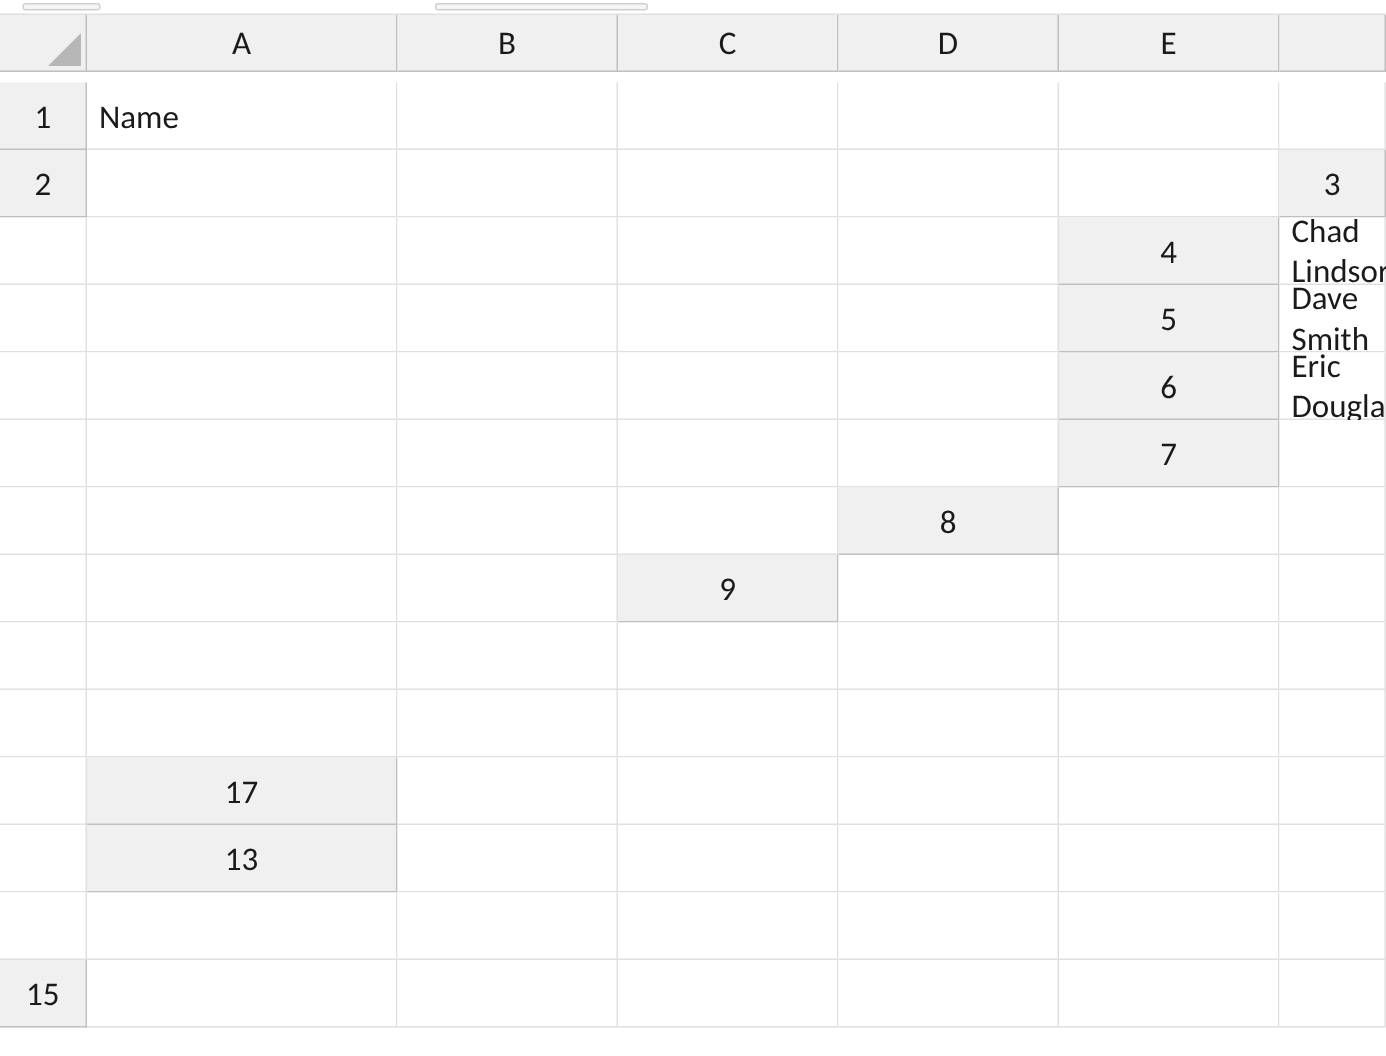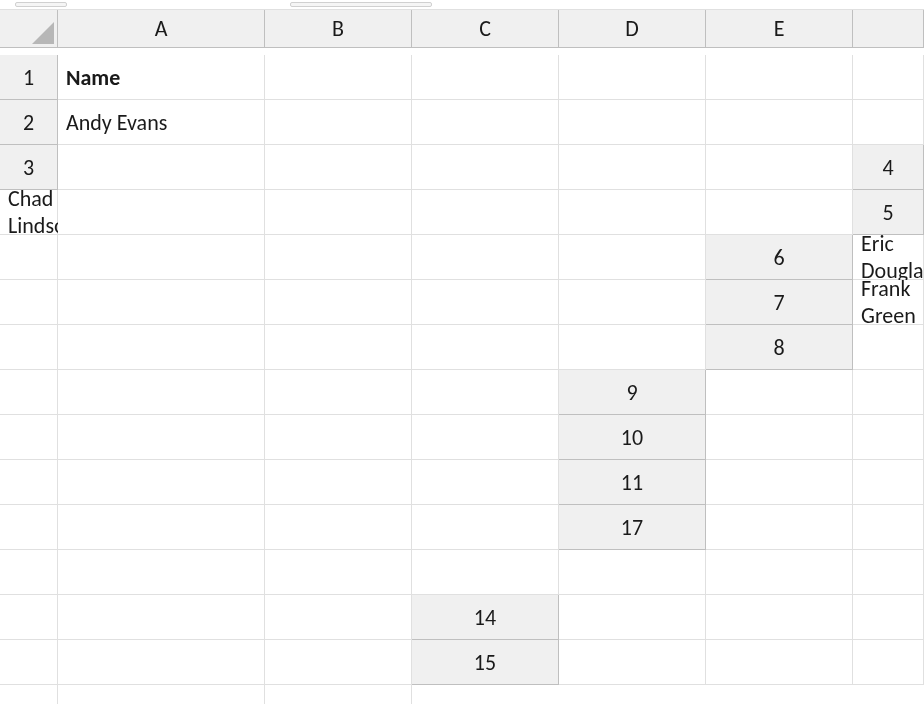--- a/index.html
+++ b/index.html
@@ -93,21 +93,21 @@
     }
     
     .cell {
       border-right: 1px solid #e0e0e0;
       border-bottom: 1px solid #e0e0e0;
       padding-left: 8px;
       padding-right: 8px;
       background: #ffffff;
     }
     .cell.bold {
-      font-weight: 700;
+      font-weight: 400;
     }
     .header-row {
       height: 38px !important;
     }
   </style>
 </head>
 <body>
 
 <div class="top-strip"></div>
 
@@ -123,21 +123,20 @@
 
   <div class="row-header">1</div>
   <div class="cell bold">Name</div>
   <div class="cell"></div>
   <div class="cell"></div>
   <div class="cell"></div>
   <div class="cell"></div>
   <div class="cell"></div>
 
   <div class="row-header">2</div>
-  <div class="cell">Andy Evans</div>
   <div class="cell"></div>
   <div class="cell"></div>
   <div class="cell"></div>
   <div class="cell"></div>
   <div class="cell"></div>
 
   <div class="row-header">3</div>
   <div class="cell"></div>
   <div class="cell"></div>
   <div class="cell"></div>
@@ -146,36 +145,36 @@
 
   <div class="row-header">4</div>
   <div class="cell">Chad Lindsor</div>
   <div class="cell"></div>
   <div class="cell"></div>
   <div class="cell"></div>
   <div class="cell"></div>
   <div class="cell"></div>
 
   <div class="row-header">5</div>
+  <div class="cell">Dave Smith</div>
   <div class="cell"></div>
   <div class="cell"></div>
   <div class="cell"></div>
   <div class="cell"></div>
   <div class="cell"></div>
 
   <div class="row-header">6</div>
   <div class="cell">Eric Douglas</div>
   <div class="cell"></div>
   <div class="cell"></div>
   <div class="cell"></div>
   <div class="cell"></div>
   <div class="cell"></div>
 
   <div class="row-header">7</div>
-  <div class="cell">Frank Green</div>
   <div class="cell"></div>
   <div class="cell"></div>
   <div class="cell"></div>
   <div class="cell"></div>
   <div class="cell"></div>
 
   <div class="row-header">8</div>
   <div class="cell"></div>
   <div class="cell"></div>
   <div class="cell"></div>
@@ -183,52 +182,50 @@
   <div class="cell"></div>
 
   <div class="row-header">9</div>
   <div class="cell"></div>
   <div class="cell"></div>
   <div class="cell"></div>
   <div class="cell"></div>
   <div class="cell"></div>
   <div class="cell"></div>
 
-  <div class="row-header">10</div>
-  <div class="cell"></div>
-  <div class="cell"></div>
-  <div class="cell"></div>
-  <div class="cell"></div>
-  <div class="cell"></div>
-  <div class="cell"></div>
-
-  <div class="row-header">11</div>
+  <div class="cell"></div>
+  <div class="cell"></div>
+  <div class="cell"></div>
+  <div class="cell"></div>
+  <div class="cell"></div>
+  <div class="cell"></div>
+
   <div class="cell"></div>
   <div class="cell"></div>
   <div class="cell"></div>
   <div class="cell"></div>
   <div class="cell"></div>
   <div class="cell"></div>
 
   <div class="row-header">17</div>
   <div class="cell"></div>
   <div class="cell"></div>
   <div class="cell"></div>
   <div class="cell"></div>
   <div class="cell"></div>
   <div class="cell"></div>
 
-  <div class="cell"></div>
-  <div class="cell"></div>
-  <div class="cell"></div>
-  <div class="cell"></div>
-  <div class="cell"></div>
-  <div class="cell"></div>
-
-  <div class="row-header">14</div>
+  <div class="row-header">13</div>
+  <div class="cell"></div>
+  <div class="cell"></div>
+  <div class="cell"></div>
+  <div class="cell"></div>
+  <div class="cell"></div>
+  <div class="cell"></div>
+
   <div class="cell"></div>
   <div class="cell"></div>
   <div class="cell"></div>
   <div class="cell"></div>
   <div class="cell"></div>
   <div class="cell"></div>
 
   <div class="row-header">15</div>
   <div class="cell"></div>
   <div class="cell"></div>

